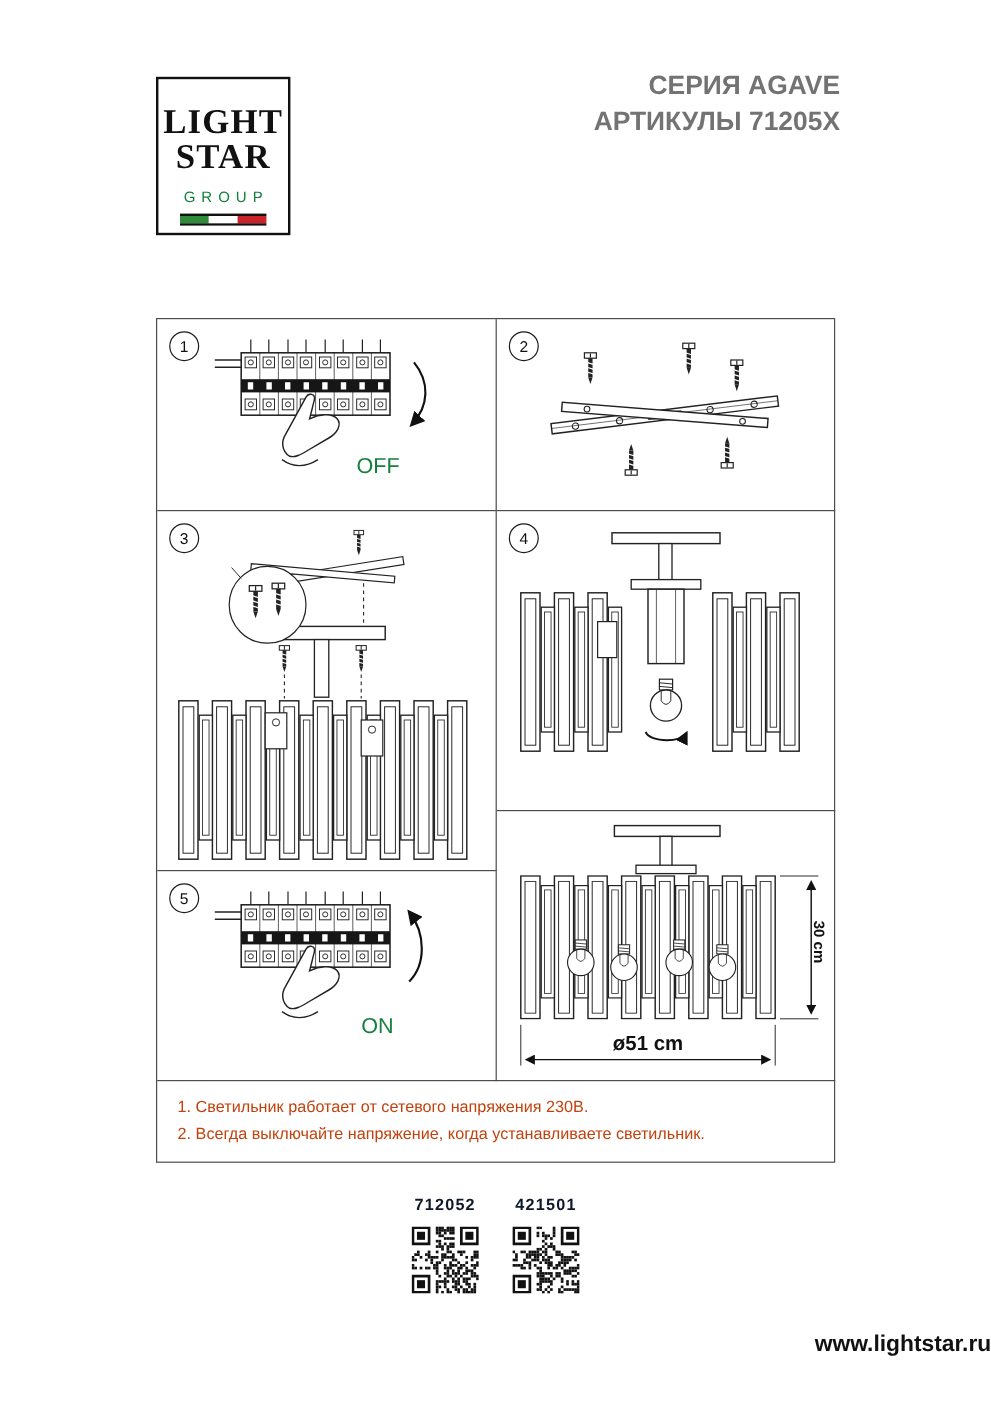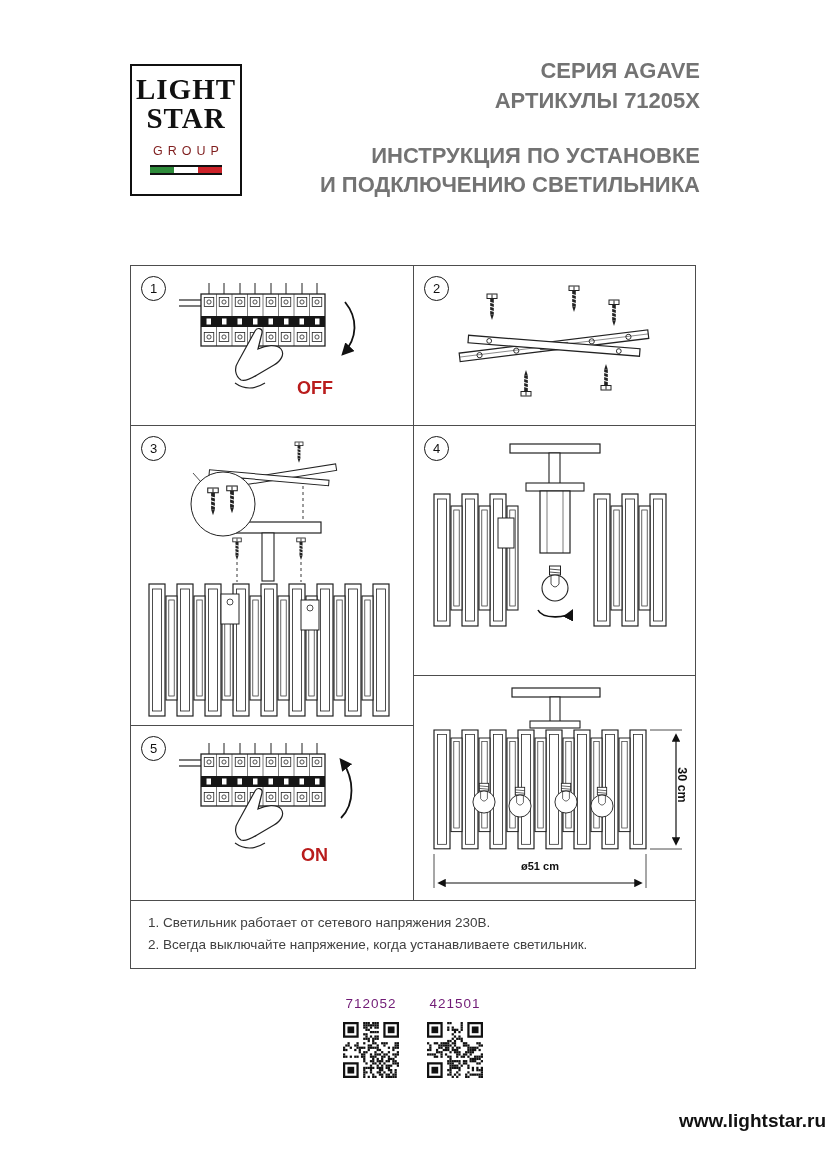--- a/index.html
+++ b/index.html
@@ -1,44 +1,44 @@
 <!DOCTYPE html>
 <html><head>
 <meta charset="utf-8">
 <style>
   html,body{margin:0;padding:0;background:#ffffff;}
   .page{position:relative;width:826px;height:1169px;background:#fff;font-family:"Liberation Sans",sans-serif;color:#111;overflow:hidden;}
   .abs{position:absolute;}
   
-  .logo{left:130px;top:64px;width:112px;height:132px;border:2.5px solid #101010;box-sizing:border-box;text-align:center;padding-top:9px;}
+  .logo{left:130px;top:64px;width:112px;height:132px;border:2.5px solid #101010;box-sizing:border-box;text-align:center;padding-top:22px;}
   .logo .l1,.logo .l2{font-family:"Liberation Serif",serif;font-weight:700;font-size:29px;line-height:29px;letter-spacing:1px;}
-  .logo .l3{margin-top:11px;font-size:12.5px;letter-spacing:5px;text-indent:5px;color:#7f1d1d;}
+  .logo .l3{margin-top:11px;font-size:12.5px;letter-spacing:5px;text-indent:5px;color:#15803d;}
   .flag{margin:7px auto 0;width:72px;border-top:2px solid #111;border-bottom:2px solid #111;height:6px;display:flex;}
   .flag i{flex:1;}
   .fg{background:#2e8b3a;} .fw{background:#ffffff;} .fr{background:#cc2229;}
   
   .head{left:296px;top:56px;width:404px;text-align:right;font-weight:700;color:#737373;}
   .head .series{font-size:22px;line-height:30px;}
   .head .titleblock{margin-top:25px;}
   .head .title{font-size:22px;line-height:29px;}
   
   .tbl{left:130px;top:265px;width:566px;height:704px;border:1px solid #4d4d4d;box-sizing:border-box;background:#fff;}
   .cell{position:absolute;box-sizing:border-box;}
   .bR{border-right:1px solid #4d4d4d;}
   .bB{border-bottom:1px solid #4d4d4d;}
   .stepnum{position:absolute;left:10px;top:10px;width:23px;height:23px;border:1.4px solid #1a1a1a;border-radius:50%;display:flex;align-items:center;justify-content:center;font-size:13px;color:#111;background:#fff;z-index:2;}
   .fig{position:absolute;left:0;top:0;}
-  .figlabel{position:absolute;font-weight:700;font-size:18px;color:#b91c1c;}
+  .figlabel{position:absolute;font-weight:400;font-size:18px;color:#15803d;}
   .dimv{position:absolute;font-size:12.5px;font-weight:700;transform:rotate(90deg);text-align:center;}
-  .dimh{position:absolute;font-size:11px;font-weight:700;text-align:center;}
-  .notes{padding:11px 14px 0 17px;font-size:13.5px;line-height:22px;color:#404040;}
+  .dimh{position:absolute;font-size:17px;font-weight:700;text-align:center;}
+  .notes{padding:11px 14px 0 17px;font-size:13.5px;line-height:22px;color:#c2410c;}
   
   .prods{left:0;right:0;top:996px;display:flex;justify-content:center;gap:26px;}
   .prod{width:58px;text-align:center;}
-  .prod .code{font-size:13.5px;letter-spacing:1px;font-weight:400;color:#701a75;}
+  .prod .code{font-size:13.5px;letter-spacing:1px;font-weight:700;color:#0f172a;}
   .prod svg{width:56px;height:56px;margin:11px auto 0;display:block;}
   .site{left:0;right:0;top:1110px;text-align:right;font-weight:700;font-size:19px;color:#111;}
 </style>
 </head>
 <body>
 
 <div class="page">
 
   <svg width="0" height="0" style="position:absolute" aria-hidden="true">
     <defs>
@@ -110,24 +110,20 @@
     <div class="flag">
         <i class="fg"></i>
         <i class="fw"></i>
         <i class="fr"></i>
       </div>
   </div>
 
   <div class="abs head">
     <div class="series">СЕРИЯ AGAVE</div>
     <div class="series">АРТИКУЛЫ 71205X</div>
-    <div class="titleblock">
-      <div class="title">ИНСТРУКЦИЯ ПО УСТАНОВКЕ</div>
-      <div class="title">И ПОДКЛЮЧЕНИЮ СВЕТИЛЬНИКА</div>
-    </div>
   </div>
 
   <div class="abs tbl">
 
     <div class="cell bR bB" style="left:0;top:0;width:283px;height:160px">
       <div class="stepnum">1</div>
       <svg class="fig" width="282" height="158" viewBox="0 0 282 158">
         <use href="#breaker" x="48" y="14"></use>
         <path d="M214 36 C 227 52 227 72 212 88" fill="none" stroke="#111" stroke-width="1.8" marker-end="url(#ah)"></path>
       </svg>

